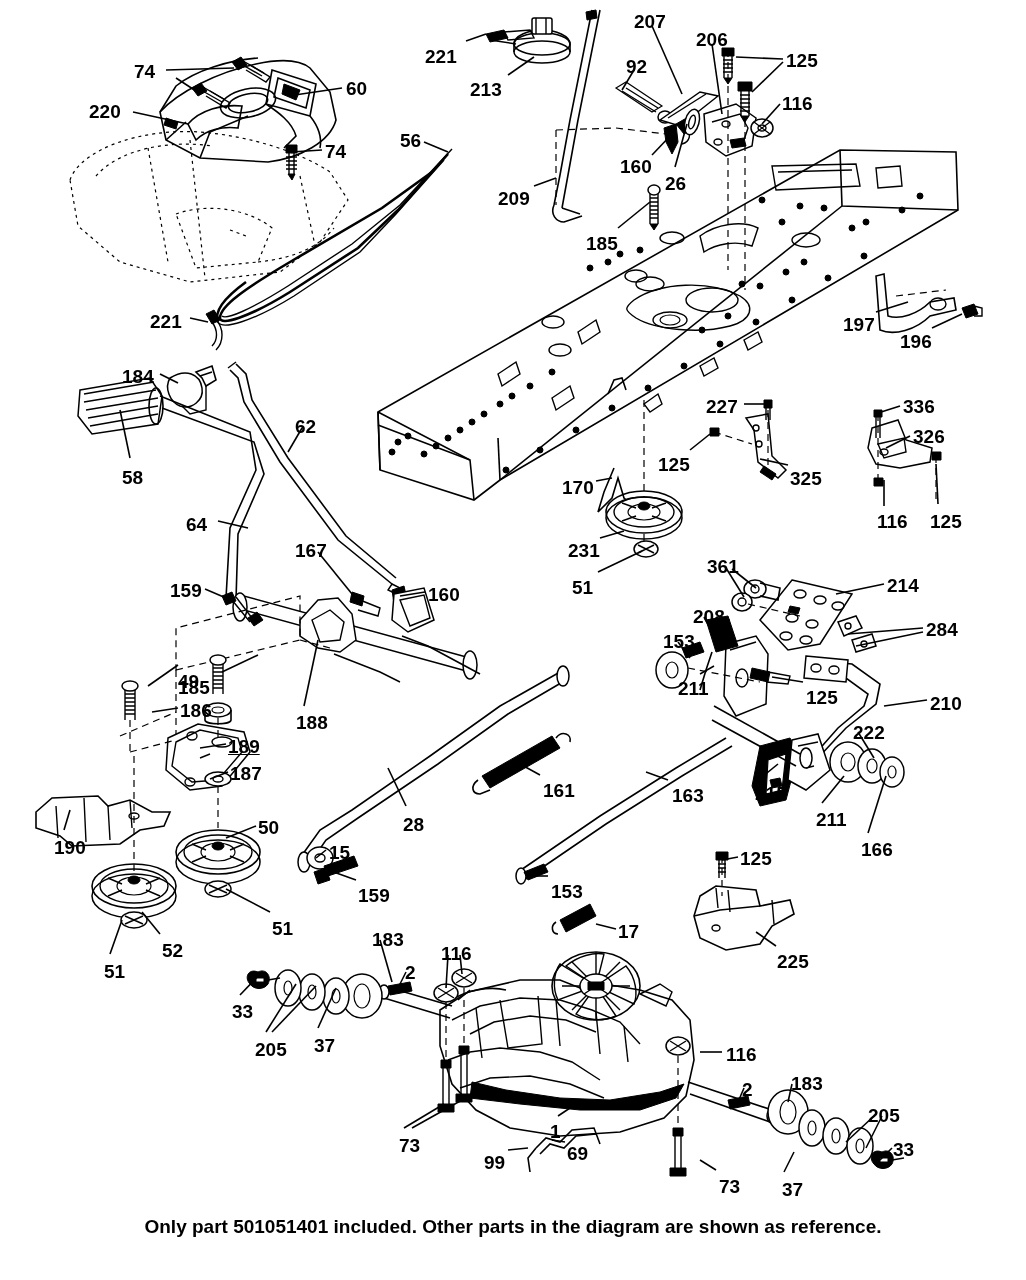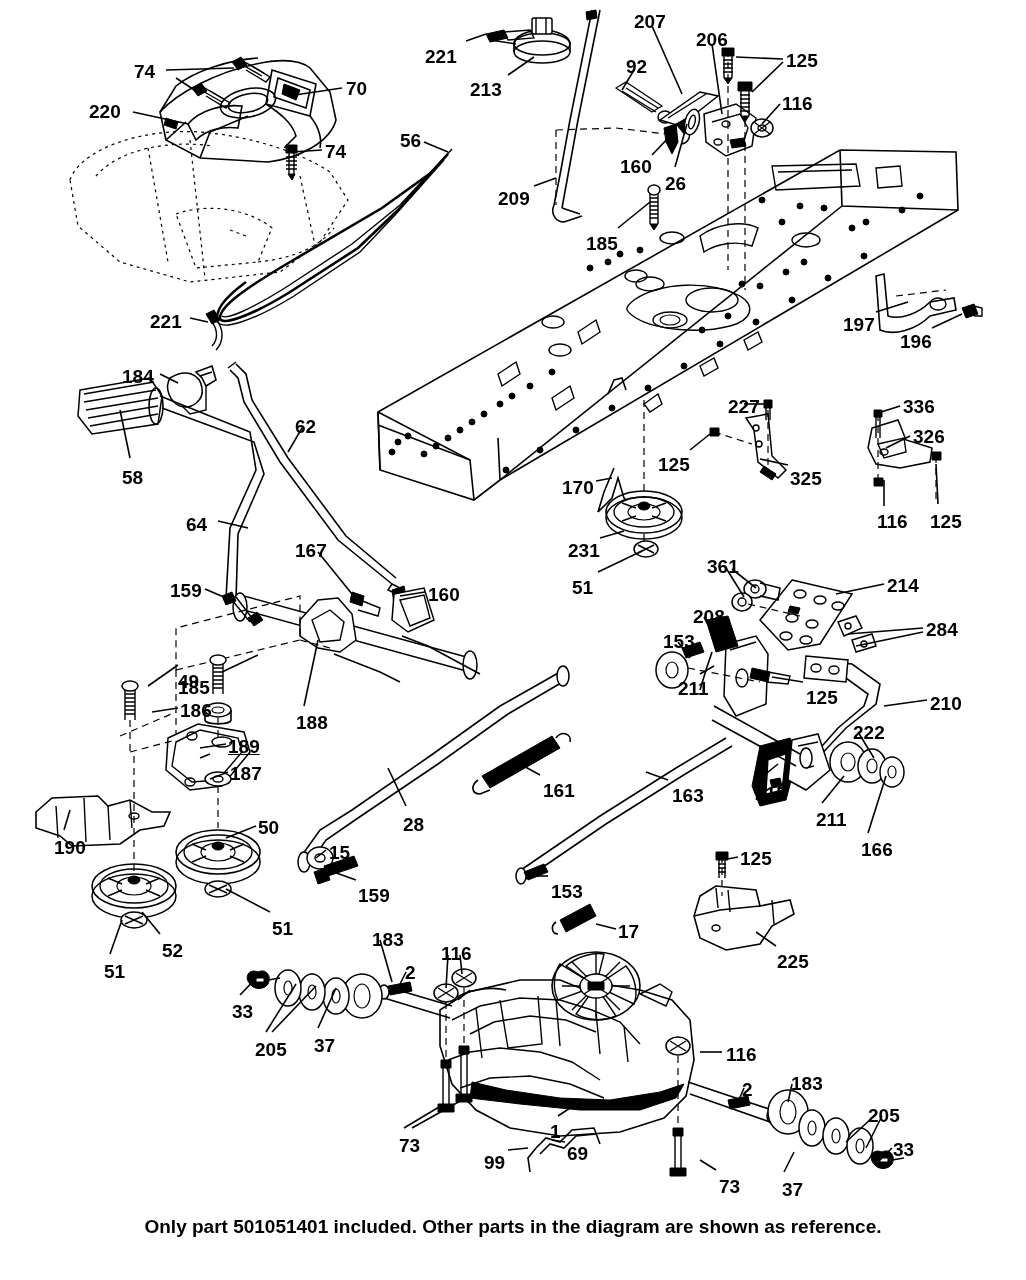--- a/index.html
+++ b/index.html
@@ -716,38 +716,38 @@
         <line x1="716" y1="1170" x2="700" y2="1160" class="ln"></line>
       </g>
   </svg>
 
 
   <div class="caption">Only part 501051401 included. Other parts in the diagram are shown as reference.</div>
 
   <div id="labels">
       <div class="lbl" style="left: 134px; top: 62px;">74</div>
       <div class="lbl" style="left: 89px; top: 102px;">220</div>
-      <div class="lbl" style="left: 346px; top: 79px;">70</div>
+      <div class="lbl" style="left: 346px; top: 79px;">60</div>
       <div class="lbl" style="left: 325px; top: 142px;">74</div>
       <div class="lbl" style="left: 425px; top: 47px;">221</div>
       <div class="lbl" style="left: 470px; top: 80px;">213</div>
       <div class="lbl" style="left: 400px; top: 131px;">56</div>
       <div class="lbl" style="left: 150px; top: 312px;">221</div>
       <div class="lbl" style="left: 634px; top: 12px;">207</div>
       <div class="lbl" style="left: 696px; top: 30px;">206</div>
       <div class="lbl" style="left: 786px; top: 51px;">125</div>
       <div class="lbl" style="left: 626px; top: 57px;">92</div>
       <div class="lbl" style="left: 782px; top: 94px;">116</div>
       <div class="lbl" style="left: 620px; top: 157px;">160</div>
       <div class="lbl" style="left: 665px; top: 174px;">26</div>
       <div class="lbl" style="left: 498px; top: 189px;">209</div>
       <div class="lbl" style="left: 586px; top: 234px;">185</div>
       <div class="lbl" style="left: 843px; top: 315px;">197</div>
       <div class="lbl" style="left: 900px; top: 332px;">196</div>
-      <div class="lbl" style="left: 728px; top: 397px;">227</div>
+      <div class="lbl" style="left: 706px; top: 397px;">227</div>
       <div class="lbl" style="left: 903px; top: 397px;">336</div>
       <div class="lbl" style="left: 913px; top: 427px;">326</div>
       <div class="lbl" style="left: 658px; top: 455px;">125</div>
       <div class="lbl" style="left: 790px; top: 469px;">325</div>
       <div class="lbl" style="left: 877px; top: 512px;">116</div>
       <div class="lbl" style="left: 930px; top: 512px;">125</div>
       <div class="lbl" style="left: 122px; top: 367px;">184</div>
       <div class="lbl" style="left: 122px; top: 468px;">58</div>
       <div class="lbl" style="left: 295px; top: 417px;">62</div>
       <div class="lbl" style="left: 186px; top: 515px;">64</div>

